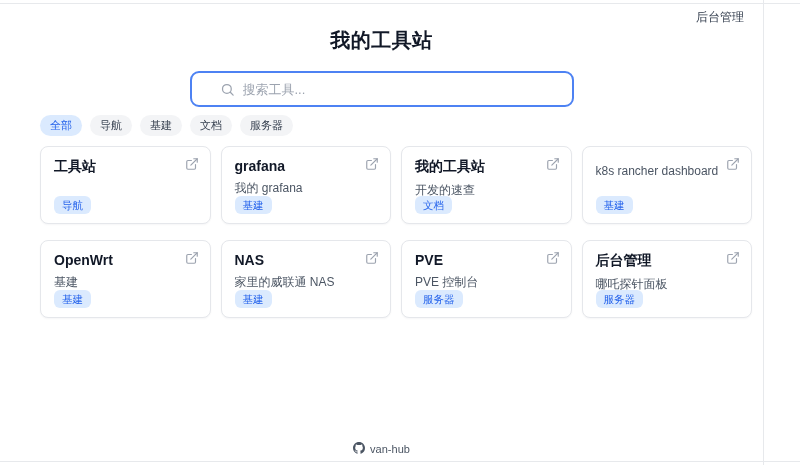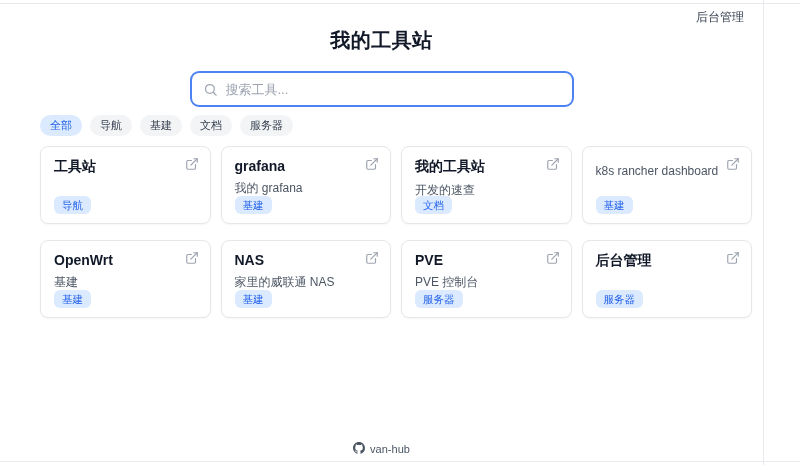--- a/index.html
+++ b/index.html
@@ -11,21 +11,21 @@
   .hairline-right  { position:absolute; top:0; left:763px; width:1px; height:465px; background:#e7e9ec; }
 
   .content { position:absolute; top:3px; left:0; width:763px; }
 
   .admin-link { position:absolute; top:9px; right:56px; font-size:12px; color:#374151; text-decoration:none; cursor:pointer; }
 
   .page-title { margin-top:24px; text-align:center; font-size:20px; font-weight:700; color:#111827; letter-spacing:.5px; }
 
   .search-wrap { display:flex; justify-content:center; margin-top:17px; }
   .search-box { width:384px; height:36px; border:2px solid #4d82f3; border-radius:9px; background:#fff;
-                display:flex; align-items:center; padding:0 11px; gap:8px; }
+                display:flex; align-items:center; padding:0 28px; gap:8px; }
   .search-box input { flex:1; border:none; outline:none; font-size:13px; color:#111827; background:transparent;
                       font-family:inherit; }
   .search-box input::placeholder { color:#9ca3af; }
 
   .tags-label { margin:15px 0 0 40px; font-size:13px; font-weight:700; color:#111827; }
   .tags-row { margin:8px 0 0 40px; display:flex; gap:8px; align-items:center; }
   .tag-pill { border:none; font-family:inherit; font-size:11px; line-height:1; padding:5px 10px; border-radius:999px;
               background:#f3f4f6; color:#374151; cursor:pointer; }
   .tag-pill.active { background:#dbeafe; color:#2563eb; }
 
@@ -170,20 +170,21 @@
             <svg width="14" height="14" viewBox="0 0 24 24" fill="none" stroke="currentColor" stroke-width="2" stroke-linecap="round" stroke-linejoin="round">
               <path d="M18 13v6a2 2 0 0 1-2 2H5a2 2 0 0 1-2-2V8a2 2 0 0 1 2-2h6"></path>
               <polyline points="15 3 21 3 21 9"></polyline>
               <line x1="10" y1="14" x2="21" y2="3"></line>
             </svg>
           </span>
         </div>
 
         <div class="card">
           <div class="card-title">后台管理</div>
+          <div class="card-desc">哪吒探针面板</div>
           <span class="card-tag">服务器</span>
           <span class="card-ext">
             <svg width="14" height="14" viewBox="0 0 24 24" fill="none" stroke="currentColor" stroke-width="2" stroke-linecap="round" stroke-linejoin="round">
               <path d="M18 13v6a2 2 0 0 1-2 2H5a2 2 0 0 1-2-2V8a2 2 0 0 1 2-2h6"></path>
               <polyline points="15 3 21 3 21 9"></polyline>
               <line x1="10" y1="14" x2="21" y2="3"></line>
             </svg>
           </span>
         </div>
 

